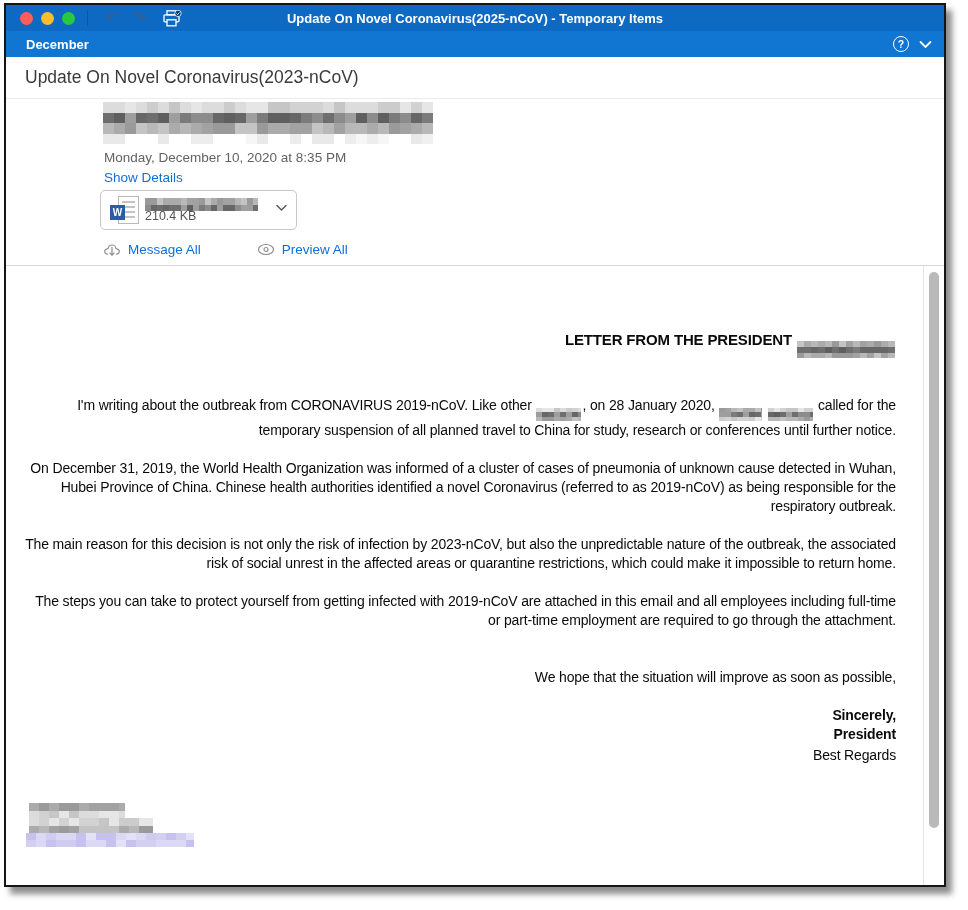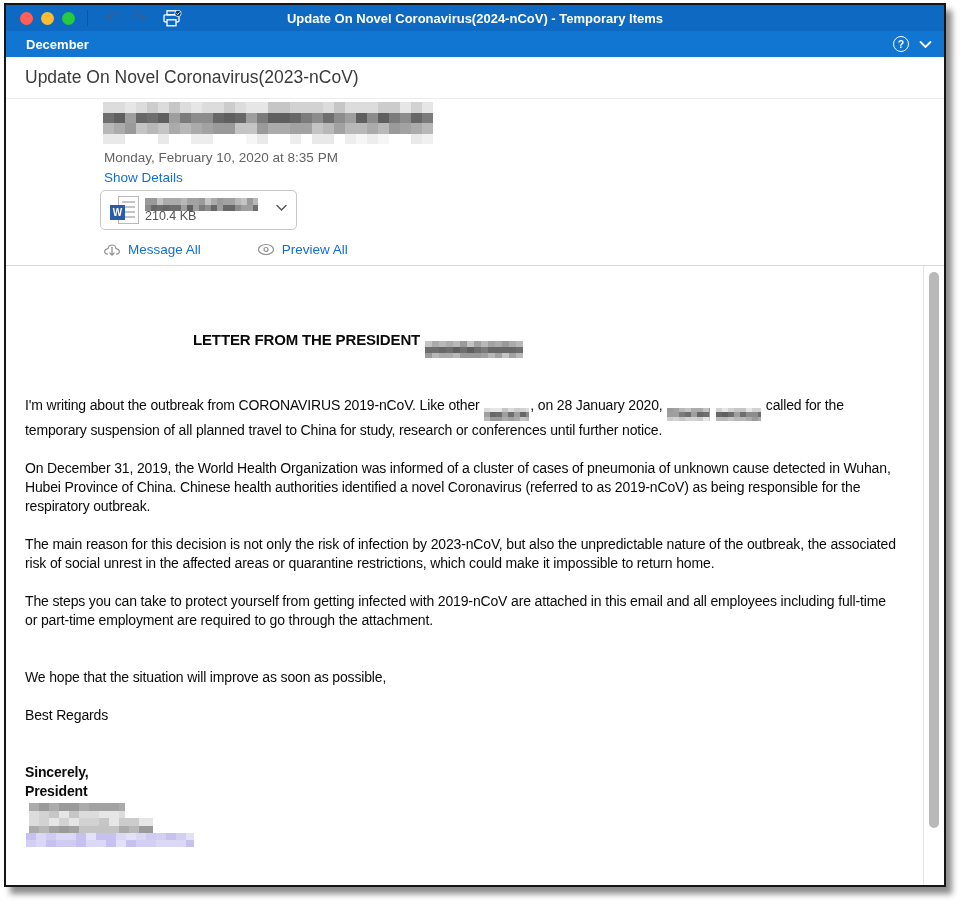--- a/index.html
+++ b/index.html
@@ -79,21 +79,21 @@
 
   
   .bodywrap { flex:1 1 auto; position:relative; overflow:hidden; background:#ffffff; }
   .scroll-gutter { position:absolute; top:0; right:0; bottom:0; width:21px;
     background:#ffffff; border-left:1px solid #e4e4e4; }
   .scroll-thumb { position:absolute; top:6px; right:5px; width:10px; height:556px;
     border-radius:5px; background:#b9b9b9; cursor:grab; }
   .email-body { position:absolute; left:0; top:0; right:22px; bottom:0;
     padding:64px 26px 0 19px; font-size:14px; line-height:19px; color:#0a0a0a;
     letter-spacing:-0.15px; }
-  .para { white-space:pre-wrap; }
+  .para { white-space:pre-wrap;text-align:right; }
 
   
   .pxgrid { display:flex; flex-wrap:wrap; align-content:flex-start; overflow:hidden; }
   .pxgrid i { display:block; flex:0 0 auto; }
   .px-inline { display:inline-flex; vertical-align:-2px; margin:0 1px; }
 </style>
 </head>
 <body>
 
 <div class="frame">
@@ -109,21 +109,21 @@
     <span class="tb-icon">↷</span>
     <span class="tb-icon tb-print">
       <svg width="19" height="17" viewBox="0 0 19 17">
         <rect x="4" y="0.8" width="9" height="4" fill="none" stroke="#ffffff" stroke-width="1.3"></rect>
         <rect x="1" y="4.8" width="15" height="7" rx="1" fill="none" stroke="#ffffff" stroke-width="1.3"></rect>
         <rect x="4" y="9.8" width="9" height="6" fill="#0e69c2" stroke="#ffffff" stroke-width="1.3"></rect>
         <circle cx="15" cy="3.4" r="3.2" fill="#0a3a66" stroke="#ffffff" stroke-width="0.8"></circle>
         <path d="M13.5 3.4 l1.1 1.1 l1.9 -2" stroke="#ffffff" stroke-width="0.9" fill="none"></path>
       </svg>
     </span>
-    <div class="tb-title">Update On Novel Coronavirus(2024-nCoV) - Temporary Items</div>
+    <div class="tb-title">Update On Novel Coronavirus(2025-nCoV) - Temporary Items</div>
   </div>
 
   <div class="ribbon">
     <span class="ribbon-tab">December</span>
     <div class="ribbon-right">
       <span class="help-circle">?</span>
       <svg width="13" height="9" viewBox="0 0 13 9">
         <path d="M1.5 2 L6.5 7 L11.5 2" stroke="#ffffff" stroke-width="1.8" fill="none" stroke-linecap="round"></path>
       </svg>
     </div>
@@ -249,21 +249,21 @@
         <i style="width: 11px; height: 10.5px; background: transparent;"></i>
         <i style="width: 11px; height: 10.5px; background: rgb(237, 237, 237);"></i>
         <i style="width: 11px; height: 10.5px; background: rgb(246, 246, 246);"></i>
         <i style="width: 11px; height: 10.5px; background: rgb(237, 237, 237);"></i>
         <i style="width: 11px; height: 10.5px; background: rgb(246, 246, 246);"></i>
         <i style="width: 11px; height: 10.5px; background: transparent;"></i>
         <i style="width: 11px; height: 10.5px; background: transparent;"></i>
         <i style="width: 11px; height: 10.5px; background: rgb(233, 233, 233);"></i>
         <i style="width: 11px; height: 10.5px; background: rgb(240, 240, 240);"></i>
       </div>
-    <div class="sent-date">Monday, February 10, 2020 at 8:35 PM</div>
+    <div class="sent-date">Monday, December 10, 2020 at 8:35 PM</div>
     <div class="show-details">Show Details</div>
 
     <div class="chip">
       <div class="doc-icon">
         <div class="doc-page">
           <span class="doc-line" style="top:4px"></span>
           <span class="doc-line" style="top:9px"></span>
           <span class="doc-line" style="top:14px"></span>
           <span class="doc-line" style="top:19px"></span>
         </div>
@@ -335,22 +335,22 @@
   </div>
 
   <div class="bodywrap">
     <div class="email-body" id="paragraphs">
         <div class="para" style="margin-bottom: 38px; font-weight: bold; font-size: 15px; margin-left: 168px;">LETTER FROM THE PRESIDENT <span class="pxgrid px-inline" style="width: 98px; height: 17px;"><i style="width: 7px; height: 5.66667px; background: rgb(196, 196, 196);"></i><i style="width: 7px; height: 5.66667px; background: rgb(171, 171, 171);"></i><i style="width: 7px; height: 5.66667px; background: rgb(184, 184, 184);"></i><i style="width: 7px; height: 5.66667px; background: rgb(171, 171, 171);"></i><i style="width: 7px; height: 5.66667px; background: rgb(184, 184, 184);"></i><i style="width: 7px; height: 5.66667px; background: rgb(154, 154, 154);"></i><i style="width: 7px; height: 5.66667px; background: rgb(196, 196, 196);"></i><i style="width: 7px; height: 5.66667px; background: rgb(162, 162, 162);"></i><i style="width: 7px; height: 5.66667px; background: rgb(184, 184, 184);"></i><i style="width: 7px; height: 5.66667px; background: rgb(162, 162, 162);"></i><i style="width: 7px; height: 5.66667px; background: rgb(171, 171, 171);"></i><i style="width: 7px; height: 5.66667px; background: rgb(154, 154, 154);"></i><i style="width: 7px; height: 5.66667px; background: rgb(171, 171, 171);"></i><i style="width: 7px; height: 5.66667px; background: rgb(184, 184, 184);"></i><i style="width: 7px; height: 5.66667px; background: rgb(110, 110, 110);"></i><i style="width: 7px; height: 5.66667px; background: rgb(110, 110, 110);"></i><i style="width: 7px; height: 5.66667px; background: rgb(103, 103, 103);"></i><i style="width: 7px; height: 5.66667px; background: rgb(110, 110, 110);"></i><i style="width: 7px; height: 5.66667px; background: rgb(95, 95, 95);"></i><i style="width: 7px; height: 5.66667px; background: rgb(110, 110, 110);"></i><i style="width: 7px; height: 5.66667px; background: rgb(95, 95, 95);"></i><i style="width: 7px; height: 5.66667px; background: rgb(110, 110, 110);"></i><i style="width: 7px; height: 5.66667px; background: rgb(123, 123, 123);"></i><i style="width: 7px; height: 5.66667px; background: rgb(103, 103, 103);"></i><i style="width: 7px; height: 5.66667px; background: rgb(103, 103, 103);"></i><i style="width: 7px; height: 5.66667px; background: rgb(103, 103, 103);"></i><i style="width: 7px; height: 5.66667px; background: rgb(103, 103, 103);"></i><i style="width: 7px; height: 5.66667px; background: rgb(110, 110, 110);"></i><i style="width: 7px; height: 5.66667px; background: rgb(154, 154, 154);"></i><i style="width: 7px; height: 5.66667px; background: rgb(184, 184, 184);"></i><i style="width: 7px; height: 5.66667px; background: rgb(171, 171, 171);"></i><i style="width: 7px; height: 5.66667px; background: rgb(171, 171, 171);"></i><i style="width: 7px; height: 5.66667px; background: rgb(184, 184, 184);"></i><i style="width: 7px; height: 5.66667px; background: rgb(154, 154, 154);"></i><i style="width: 7px; height: 5.66667px; background: rgb(154, 154, 154);"></i><i style="width: 7px; height: 5.66667px; background: rgb(154, 154, 154);"></i><i style="width: 7px; height: 5.66667px; background: rgb(162, 162, 162);"></i><i style="width: 7px; height: 5.66667px; background: rgb(184, 184, 184);"></i><i style="width: 7px; height: 5.66667px; background: rgb(162, 162, 162);"></i><i style="width: 7px; height: 5.66667px; background: rgb(196, 196, 196);"></i><i style="width: 7px; height: 5.66667px; background: rgb(162, 162, 162);"></i><i style="width: 7px; height: 5.66667px; background: rgb(184, 184, 184);"></i></span></div>
         <div class="para" style="margin-bottom: 19px;">I'm writing about the outbreak from CORONAVIRUS 2019-nCoV. Like other <span class="pxgrid px-inline" style="width: 45px; height: 13px;"><i style="width: 6px; height: 4.33333px; background: rgb(220, 220, 220);"></i><i style="width: 6px; height: 4.33333px; background: rgb(230, 230, 230);"></i><i style="width: 6px; height: 4.33333px; background: rgb(230, 230, 230);"></i><i style="width: 6px; height: 4.33333px; background: rgb(198, 198, 198);"></i><i style="width: 6px; height: 4.33333px; background: rgb(220, 220, 220);"></i><i style="width: 6px; height: 4.33333px; background: rgb(204, 204, 204);"></i><i style="width: 6px; height: 4.33333px; background: rgb(210, 210, 210);"></i><i style="width: 3px; height: 4.33333px; background: rgb(220, 220, 220);"></i><i style="width: 6px; height: 4.33333px; background: rgb(158, 158, 158);"></i><i style="width: 6px; height: 4.33333px; background: rgb(103, 103, 103);"></i><i style="width: 6px; height: 4.33333px; background: rgb(110, 110, 110);"></i><i style="width: 6px; height: 4.33333px; background: rgb(158, 158, 158);"></i><i style="width: 6px; height: 4.33333px; background: rgb(110, 110, 110);"></i><i style="width: 6px; height: 4.33333px; background: rgb(158, 158, 158);"></i><i style="width: 6px; height: 4.33333px; background: rgb(103, 103, 103);"></i><i style="width: 3px; height: 4.33333px; background: rgb(140, 140, 140);"></i><i style="width: 6px; height: 4.33333px; background: rgb(184, 184, 184);"></i><i style="width: 6px; height: 4.33333px; background: rgb(154, 154, 154);"></i><i style="width: 6px; height: 4.33333px; background: rgb(154, 154, 154);"></i><i style="width: 6px; height: 4.33333px; background: rgb(171, 171, 171);"></i><i style="width: 6px; height: 4.33333px; background: rgb(162, 162, 162);"></i><i style="width: 6px; height: 4.33333px; background: rgb(171, 171, 171);"></i><i style="width: 6px; height: 4.33333px; background: rgb(196, 196, 196);"></i><i style="width: 3px; height: 4.33333px; background: rgb(184, 184, 184);"></i></span>, on 28 January 2020, <span class="pxgrid px-inline" style="width: 43px; height: 13px;"><i style="width: 6px; height: 4.33333px; background: rgb(154, 154, 154);"></i><i style="width: 6px; height: 4.33333px; background: rgb(162, 162, 162);"></i><i style="width: 6px; height: 4.33333px; background: rgb(184, 184, 184);"></i><i style="width: 6px; height: 4.33333px; background: rgb(196, 196, 196);"></i><i style="width: 6px; height: 4.33333px; background: rgb(171, 171, 171);"></i><i style="width: 6px; height: 4.33333px; background: rgb(171, 171, 171);"></i><i style="width: 6px; height: 4.33333px; background: rgb(196, 196, 196);"></i><i style="width: 1px; height: 4.33333px; background: rgb(154, 154, 154);"></i><i style="width: 6px; height: 4.33333px; background: rgb(158, 158, 158);"></i><i style="width: 6px; height: 4.33333px; background: rgb(158, 158, 158);"></i><i style="width: 6px; height: 4.33333px; background: rgb(123, 123, 123);"></i><i style="width: 6px; height: 4.33333px; background: rgb(110, 110, 110);"></i><i style="width: 6px; height: 4.33333px; background: rgb(158, 158, 158);"></i><i style="width: 6px; height: 4.33333px; background: rgb(103, 103, 103);"></i><i style="width: 6px; height: 4.33333px; background: rgb(110, 110, 110);"></i><i style="width: 1px; height: 4.33333px; background: rgb(158, 158, 158);"></i><i style="width: 6px; height: 4.33333px; background: rgb(204, 204, 204);"></i><i style="width: 6px; height: 4.33333px; background: rgb(210, 210, 210);"></i><i style="width: 6px; height: 4.33333px; background: rgb(198, 198, 198);"></i><i style="width: 6px; height: 4.33333px; background: rgb(210, 210, 210);"></i><i style="width: 6px; height: 4.33333px; background: rgb(210, 210, 210);"></i><i style="width: 6px; height: 4.33333px; background: rgb(204, 204, 204);"></i><i style="width: 6px; height: 4.33333px; background: rgb(230, 230, 230);"></i><i style="width: 1px; height: 4.33333px; background: rgb(210, 210, 210);"></i></span> <span class="pxgrid px-inline" style="width: 45px; height: 13px;"><i style="width: 6px; height: 4.33333px; background: rgb(210, 210, 210);"></i><i style="width: 6px; height: 4.33333px; background: rgb(230, 230, 230);"></i><i style="width: 6px; height: 4.33333px; background: rgb(210, 210, 210);"></i><i style="width: 6px; height: 4.33333px; background: rgb(198, 198, 198);"></i><i style="width: 6px; height: 4.33333px; background: rgb(198, 198, 198);"></i><i style="width: 6px; height: 4.33333px; background: rgb(230, 230, 230);"></i><i style="width: 6px; height: 4.33333px; background: rgb(210, 210, 210);"></i><i style="width: 3px; height: 4.33333px; background: rgb(210, 210, 210);"></i><i style="width: 6px; height: 4.33333px; background: rgb(103, 103, 103);"></i><i style="width: 6px; height: 4.33333px; background: rgb(95, 95, 95);"></i><i style="width: 6px; height: 4.33333px; background: rgb(110, 110, 110);"></i><i style="width: 6px; height: 4.33333px; background: rgb(158, 158, 158);"></i><i style="width: 6px; height: 4.33333px; background: rgb(110, 110, 110);"></i><i style="width: 6px; height: 4.33333px; background: rgb(140, 140, 140);"></i><i style="width: 6px; height: 4.33333px; background: rgb(140, 140, 140);"></i><i style="width: 3px; height: 4.33333px; background: rgb(110, 110, 110);"></i><i style="width: 6px; height: 4.33333px; background: rgb(184, 184, 184);"></i><i style="width: 6px; height: 4.33333px; background: rgb(184, 184, 184);"></i><i style="width: 6px; height: 4.33333px; background: rgb(196, 196, 196);"></i><i style="width: 6px; height: 4.33333px; background: rgb(184, 184, 184);"></i><i style="width: 6px; height: 4.33333px; background: rgb(184, 184, 184);"></i><i style="width: 6px; height: 4.33333px; background: rgb(171, 171, 171);"></i><i style="width: 6px; height: 4.33333px; background: rgb(154, 154, 154);"></i><i style="width: 3px; height: 4.33333px; background: rgb(171, 171, 171);"></i></span> called for the temporary suspension of all planned travel to China for study, research or conferences until further notice.</div>
         <div class="para" style="margin-bottom: 19px;">On December 31, 2019, the World Health Organization was informed of a cluster of cases of pneumonia of unknown cause detected in Wuhan, Hubei Province of China. Chinese health authorities identified a novel Coronavirus (referred to as 2019-nCoV) as being responsible for the respiratory outbreak.</div>
         <div class="para" style="margin-bottom: 19px;">The main reason for this decision is not only the risk of infection by 2023-nCoV, but also the unpredictable nature of the outbreak, the associated risk of social unrest in the affected areas or quarantine restrictions, which could make it impossible to return home.</div>
         <div class="para" style="margin-bottom: 38px;">The steps you can take to protect yourself from getting infected with 2019-nCoV are attached in this email and all employees including full-time or part-time employment are required to go through the attachment.</div>
         <div class="para" style="margin-bottom: 19px;">We hope that the situation will improve as soon as possible,</div>
+        <div class="para" style="margin-bottom: 2px; font-weight: bold;">Sincerely,<br>President</div>
         <div class="para" style="margin-bottom: 38px;">Best Regards</div>
-        <div class="para" style="margin-bottom: 2px; font-weight: bold;">Sincerely,<br>President</div>
         <div class="para" style="margin-bottom: 0px;"><div class="pxgrid" style="width: 96px; height: 15px; margin-left: 4px;"><i style="width: 10px; height: 7.5px; background: rgb(171, 171, 171);"></i><i style="width: 10px; height: 7.5px; background: rgb(154, 154, 154);"></i><i style="width: 10px; height: 7.5px; background: rgb(171, 171, 171);"></i><i style="width: 10px; height: 7.5px; background: rgb(154, 154, 154);"></i><i style="width: 10px; height: 7.5px; background: rgb(154, 154, 154);"></i><i style="width: 10px; height: 7.5px; background: rgb(171, 171, 171);"></i><i style="width: 10px; height: 7.5px; background: rgb(162, 162, 162);"></i><i style="width: 10px; height: 7.5px; background: rgb(162, 162, 162);"></i><i style="width: 10px; height: 7.5px; background: rgb(162, 162, 162);"></i><i style="width: 6px; height: 7.5px; background: rgb(171, 171, 171);"></i><i style="width: 10px; height: 7.5px; background: rgb(220, 220, 220);"></i><i style="width: 10px; height: 7.5px; background: rgb(210, 210, 210);"></i><i style="width: 10px; height: 7.5px; background: rgb(198, 198, 198);"></i><i style="width: 10px; height: 7.5px; background: rgb(230, 230, 230);"></i><i style="width: 10px; height: 7.5px; background: rgb(198, 198, 198);"></i><i style="width: 10px; height: 7.5px; background: rgb(220, 220, 220);"></i><i style="width: 10px; height: 7.5px; background: rgb(220, 220, 220);"></i><i style="width: 10px; height: 7.5px; background: rgb(230, 230, 230);"></i><i style="width: 10px; height: 7.5px; background: rgb(230, 230, 230);"></i><i style="width: 6px; height: 7.5px; background: rgb(220, 220, 220);"></i></div><div class="pxgrid" style="width: 124px; height: 15px; margin-left: 4px;"><i style="width: 10px; height: 7.5px; background: rgb(220, 220, 220);"></i><i style="width: 10px; height: 7.5px; background: rgb(210, 210, 210);"></i><i style="width: 10px; height: 7.5px; background: rgb(230, 230, 230);"></i><i style="width: 10px; height: 7.5px; background: rgb(210, 210, 210);"></i><i style="width: 10px; height: 7.5px; background: rgb(230, 230, 230);"></i><i style="width: 10px; height: 7.5px; background: rgb(210, 210, 210);"></i><i style="width: 10px; height: 7.5px; background: rgb(210, 210, 210);"></i><i style="width: 10px; height: 7.5px; background: rgb(198, 198, 198);"></i><i style="width: 10px; height: 7.5px; background: rgb(230, 230, 230);"></i><i style="width: 10px; height: 7.5px; background: rgb(204, 204, 204);"></i><i style="width: 10px; height: 7.5px; background: rgb(204, 204, 204);"></i><i style="width: 10px; height: 7.5px; background: rgb(230, 230, 230);"></i><i style="width: 4px; height: 7.5px; background: rgb(230, 230, 230);"></i><i style="width: 10px; height: 7.5px; background: rgb(171, 171, 171);"></i><i style="width: 10px; height: 7.5px; background: rgb(184, 184, 184);"></i><i style="width: 10px; height: 7.5px; background: rgb(162, 162, 162);"></i><i style="width: 10px; height: 7.5px; background: rgb(154, 154, 154);"></i><i style="width: 10px; height: 7.5px; background: rgb(162, 162, 162);"></i><i style="width: 10px; height: 7.5px; background: rgb(196, 196, 196);"></i><i style="width: 10px; height: 7.5px; background: rgb(196, 196, 196);"></i><i style="width: 10px; height: 7.5px; background: rgb(196, 196, 196);"></i><i style="width: 10px; height: 7.5px; background: rgb(196, 196, 196);"></i><i style="width: 10px; height: 7.5px; background: rgb(171, 171, 171);"></i><i style="width: 10px; height: 7.5px; background: rgb(184, 184, 184);"></i><i style="width: 10px; height: 7.5px; background: rgb(154, 154, 154);"></i><i style="width: 4px; height: 7.5px; background: rgb(154, 154, 154);"></i></div><div class="pxgrid" style="width: 168px; height: 14px; margin-left: 1px;"><i style="width: 10px; height: 7px; background: rgb(198, 193, 238);"></i><i style="width: 10px; height: 7px; background: rgb(219, 216, 245);"></i><i style="width: 10px; height: 7px; background: rgb(207, 203, 241);"></i><i style="width: 10px; height: 7px; background: rgb(219, 216, 245);"></i><i style="width: 10px; height: 7px; background: rgb(219, 216, 245);"></i><i style="width: 10px; height: 7px; background: rgb(198, 193, 238);"></i><i style="width: 10px; height: 7px; background: rgb(227, 225, 248);"></i><i style="width: 10px; height: 7px; background: rgb(198, 193, 238);"></i><i style="width: 10px; height: 7px; background: rgb(198, 193, 238);"></i><i style="width: 10px; height: 7px; background: rgb(219, 216, 245);"></i><i style="width: 10px; height: 7px; background: rgb(227, 225, 248);"></i><i style="width: 10px; height: 7px; background: rgb(219, 216, 245);"></i><i style="width: 10px; height: 7px; background: rgb(207, 203, 241);"></i><i style="width: 10px; height: 7px; background: rgb(211, 207, 242);"></i><i style="width: 10px; height: 7px; background: rgb(198, 193, 238);"></i><i style="width: 10px; height: 7px; background: rgb(211, 207, 242);"></i><i style="width: 8px; height: 7px; background: rgb(227, 225, 248);"></i><i style="width: 10px; height: 7px; background: rgb(211, 207, 242);"></i><i style="width: 10px; height: 7px; background: rgb(219, 216, 245);"></i><i style="width: 10px; height: 7px; background: rgb(198, 193, 238);"></i><i style="width: 10px; height: 7px; background: rgb(207, 203, 241);"></i><i style="width: 10px; height: 7px; background: rgb(207, 203, 241);"></i><i style="width: 10px; height: 7px; background: rgb(198, 193, 238);"></i><i style="width: 10px; height: 7px; background: rgb(219, 216, 245);"></i><i style="width: 10px; height: 7px; background: rgb(219, 216, 245);"></i><i style="width: 10px; height: 7px; background: rgb(198, 193, 238);"></i><i style="width: 10px; height: 7px; background: rgb(227, 225, 248);"></i><i style="width: 10px; height: 7px; background: rgb(198, 193, 238);"></i><i style="width: 10px; height: 7px; background: rgb(211, 207, 242);"></i><i style="width: 10px; height: 7px; background: rgb(211, 207, 242);"></i><i style="width: 10px; height: 7px; background: rgb(219, 216, 245);"></i><i style="width: 10px; height: 7px; background: rgb(219, 216, 245);"></i><i style="width: 10px; height: 7px; background: rgb(219, 216, 245);"></i><i style="width: 8px; height: 7px; background: rgb(198, 193, 238);"></i></div></div>
       </div>
     <div class="scroll-gutter">
       <div class="scroll-thumb"></div>
     </div>
   </div>
 
 </div>
 
 </body></html>

